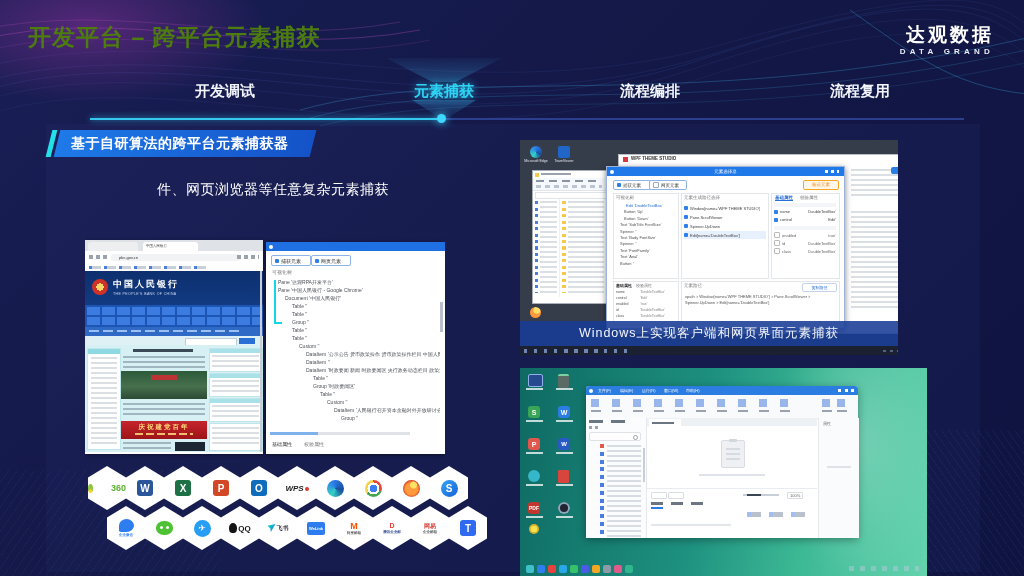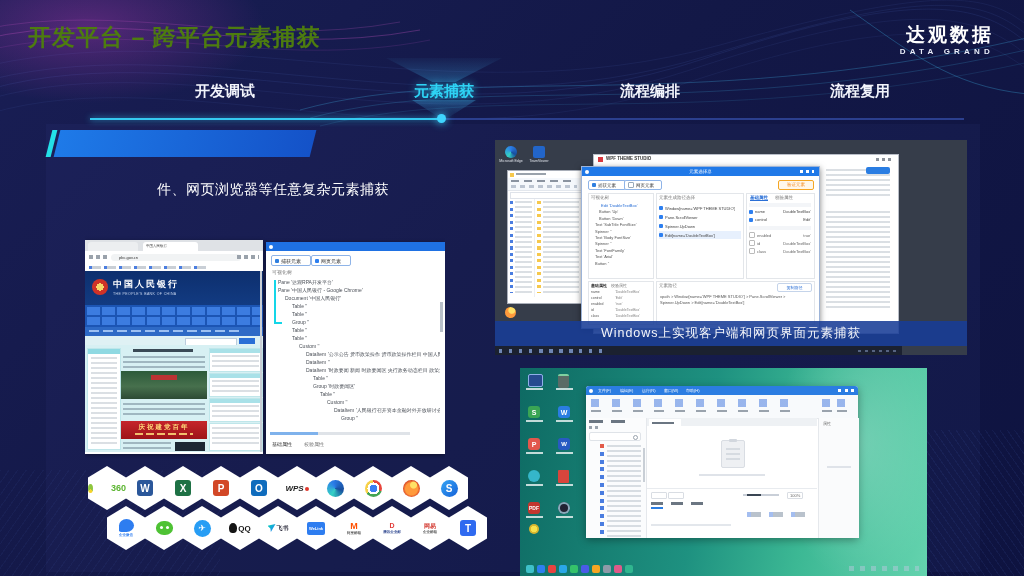--- a/index.html
+++ b/index.html
@@ -119,20 +119,21 @@
 <div class="a tab" style="left:590px">流程编排</div>
 <div class="a tab" style="left:800px">流程复用</div>
 <div class="a beam-dn"></div>
 <div class="a pline"></div>
 <div class="a pline-lit"></div>
 <div class="a pdot"></div>
 
 <div class="a badge">
   <div class="edge"></div>
   <div class="bg"></div>
+  <div class="tx">基于自研算法的跨平台元素捕获器</div>
 </div>
 <div class="a desc">
   <div>件、网页浏览器等任意复杂元素捕获</div>
 </div>
 
 <div class="a shot" style="left:85px;top:232px;width:360px;height:227px">
 
   <div class="a" style="left:0;top:8px;width:178px;height:214px;background:#fff;box-shadow:0 1px 4px rgba(0,0,0,.4)">
     <div class="a" style="left:0;top:0;width:178px;height:11px;background:#dfe2e6">
       <div class="a" style="left:3px;top:2px;width:50px;height:9px;background:#eceef0;border-radius:3px 3px 0 0"></div>
@@ -349,21 +350,21 @@
         <span class="sub">企业邮箱</span>
       </div>
     </div>
   <div class="hex" style="left:449px;top:506px">
       <div class="ic">
         <span class="sq bg-t">T</span>
       </div>
     </div>
 </div>
 
-<div class="a shot" style="left:495px;top:140px;width:472px;height:215px;background:#363d4a">
+<div class="a shot" style="left:520px;top:140px;width:378px;height:215px;background:#363d4a">
 
   <div class="a" style="left:10px;top:6px;width:12px;height:12px;border-radius:50%;background:conic-gradient(from 210deg,#35d2c4,#2b7de9 40%,#174e9e 75%,#35d2c4)"></div>
   <div class="a t35" style="left:2px;top:19px;width:28px;color:#dfe3ea;text-align:center;overflow:hidden;white-space:nowrap">Microsoft Edge</div>
   <div class="a" style="left:38px;top:6px;width:12px;height:12px;border-radius:2px;background:#2265c9"></div>
   <div class="a t35" style="left:30px;top:19px;width:28px;color:#dfe3ea;text-align:center;overflow:hidden;white-space:nowrap">TeamViewer</div>
 
   <div class="a" style="left:98px;top:14px;width:304px;height:178px;background:#fff;border:1px solid #b9bec8">
     <div class="a" style="left:4px;top:2px;width:5px;height:5px;background:#d8383f"></div>
     <div class="a t45 dark" style="left:12px;top:1px;font-weight:700">WPF THEME STUDIO</div>
     <div class="a" style="left:282px;top:3px;width:16px;height:3px;background:repeating-linear-gradient(90deg,#8a9099 0 3px,transparent 3px 6px)"></div>

